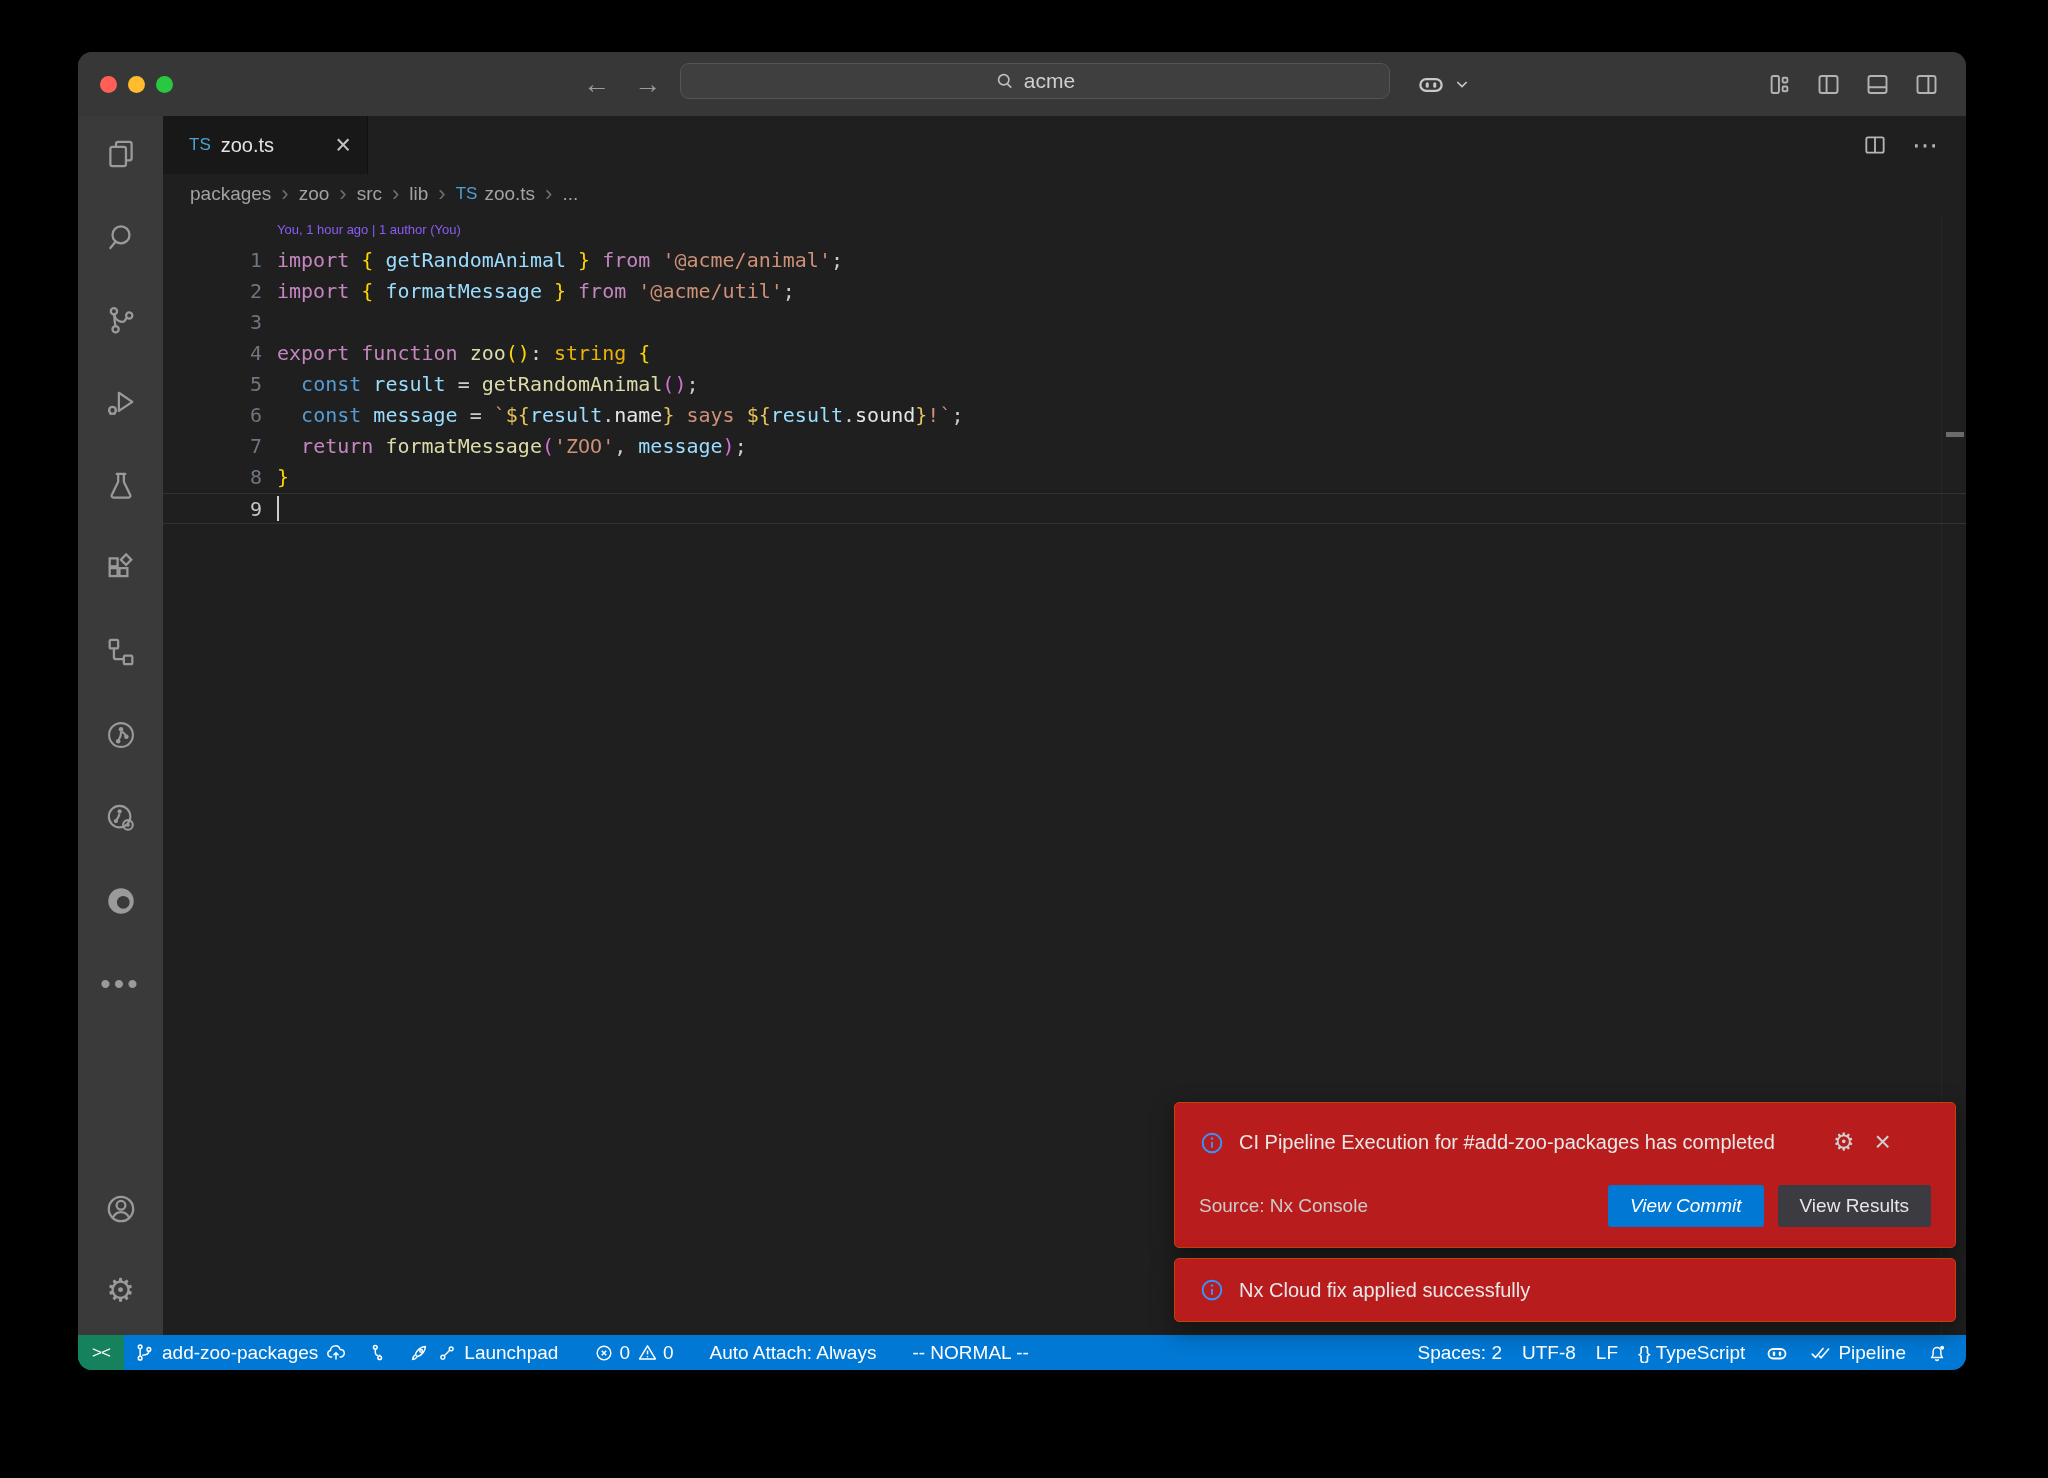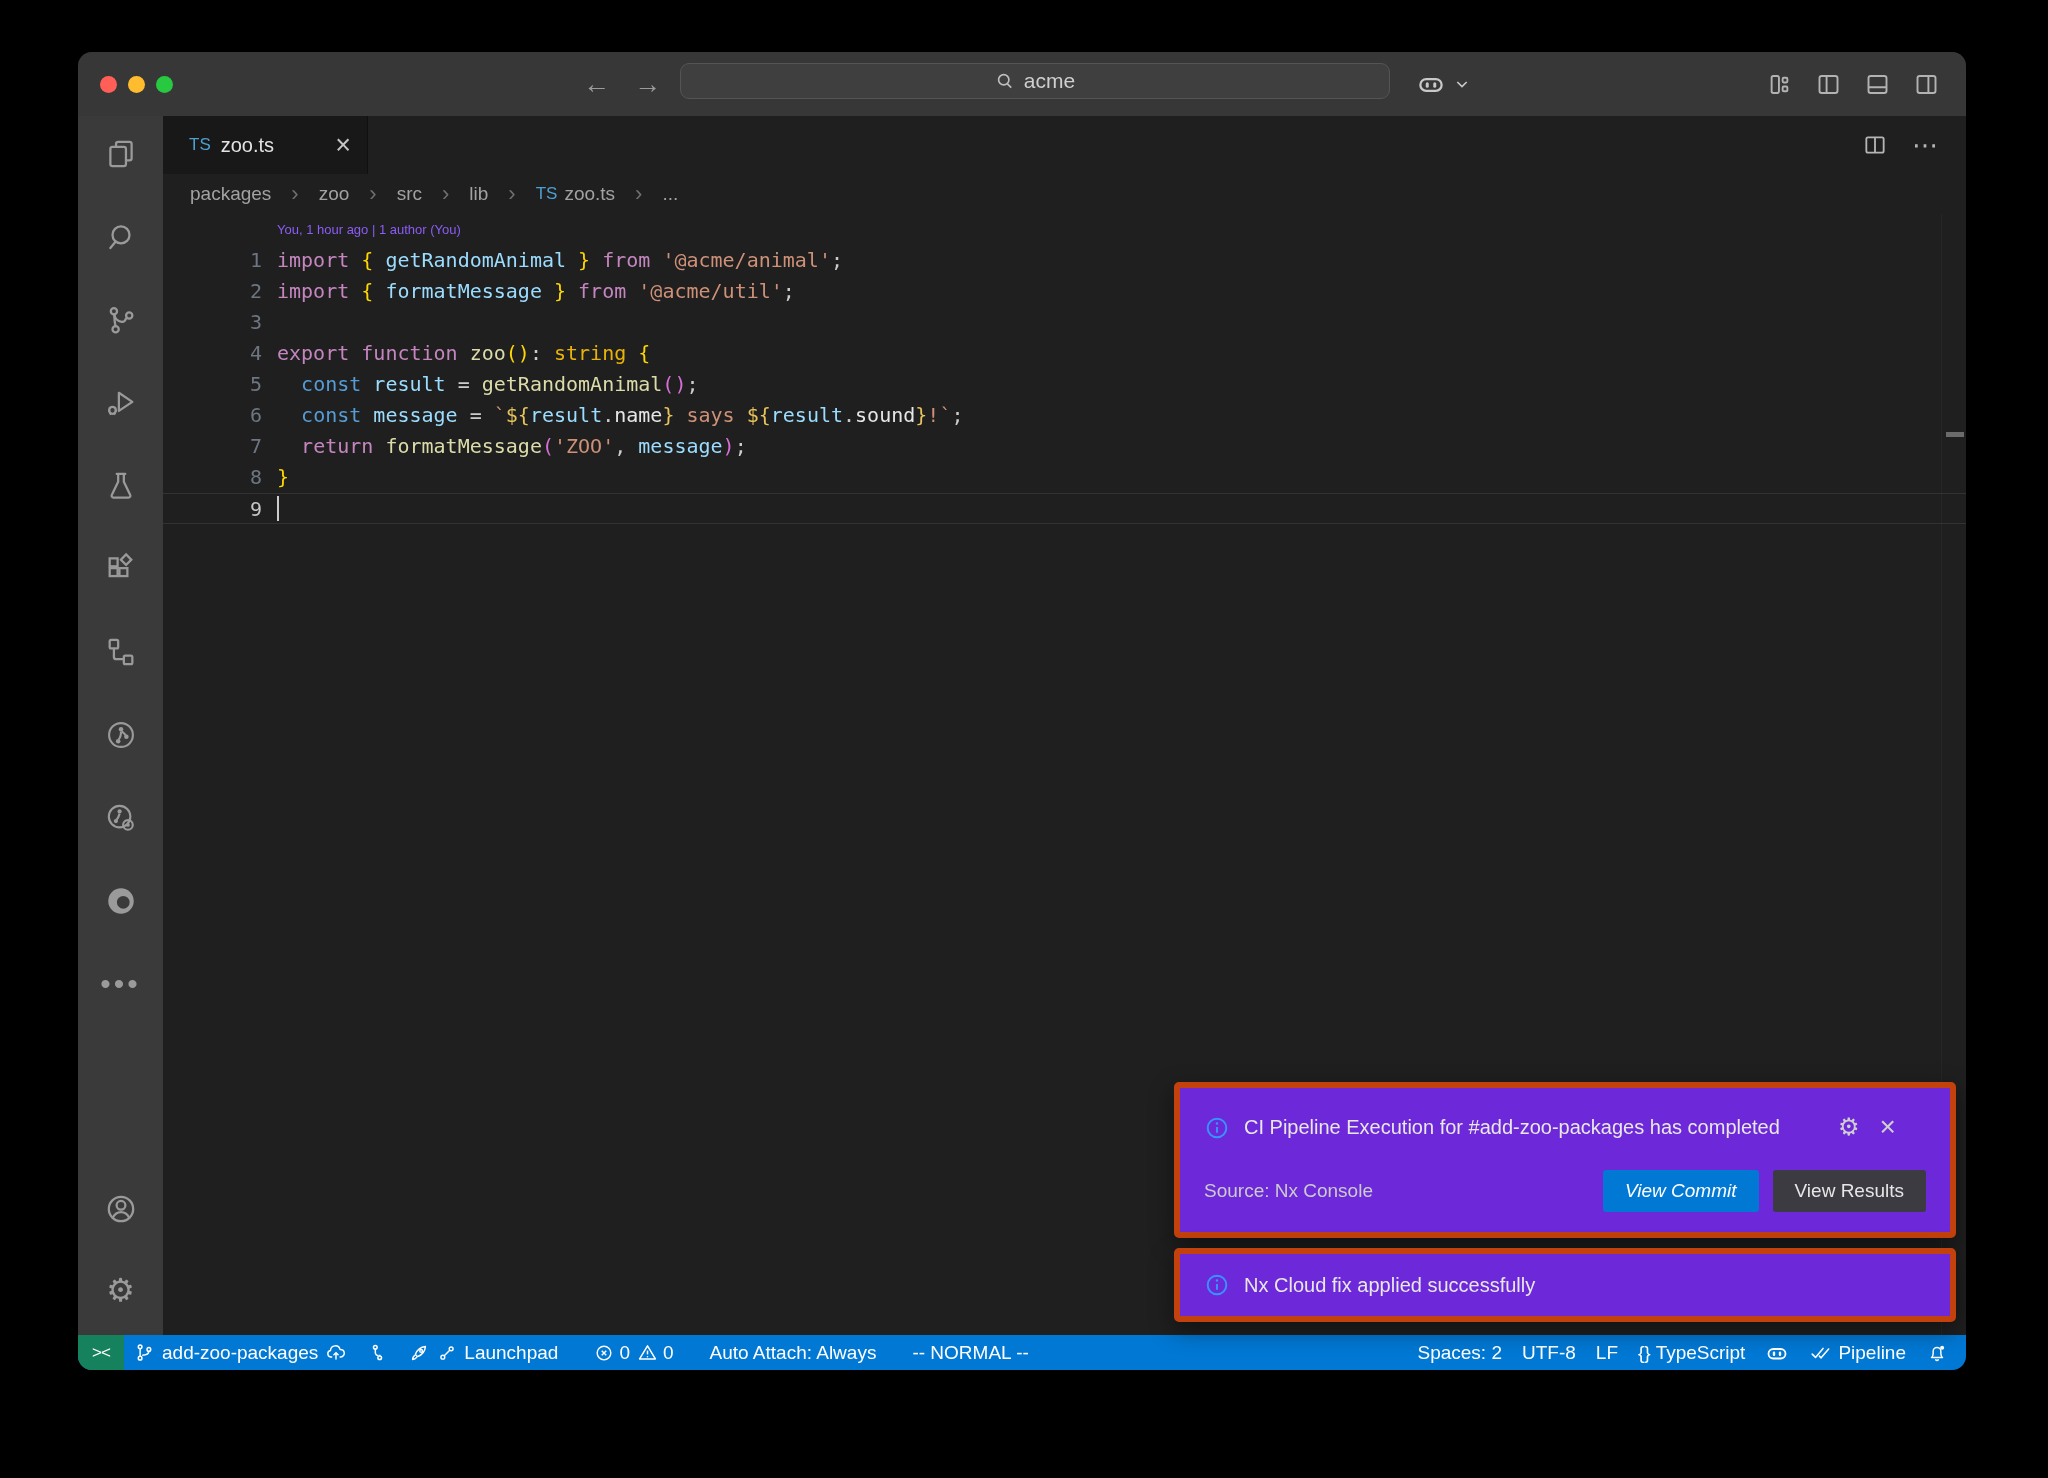--- a/index.html
+++ b/index.html
@@ -29,42 +29,42 @@
   .gear-glyph{font-size:32px;line-height:1;color:#9a9a9a;font-family:"DejaVu Sans",sans-serif;}
   .dots-glyph{font-size:30px;letter-spacing:3px;color:#9a9a9a;line-height:0.4;}
   
   .editor-col{flex:1 1 auto;display:flex;flex-direction:column;min-width:0;background:#1f1f1f;}
   .tabbar{height:58px;background:#1f1f1f;display:flex;align-items:stretch;flex:0 0 auto;}
   .tab{width:205px;background:#181818;display:flex;align-items:center;padding:0 16px 0 26px;gap:10px;
     border-right:1px solid #101010;color:#e3e3e3;font-size:20px;}
   .ts-badge{color:#4da0d0;font-weight:normal;font-size:17px;}
   .tab-close{margin-left:auto;color:#c5c5c5;font-size:27px;line-height:1;}
   .tab-actions{margin-left:auto;display:flex;align-items:center;gap:24px;padding-right:28px;color:#b5b5b5;}
-  .breadcrumb{height:40px;display:flex;align-items:center;padding-left:27px;color:#a2a2a2;font-size:19px;gap:20px;flex:0 0 auto;}
+  .breadcrumb{height:40px;display:flex;align-items:center;padding-left:27px;color:#a2a2a2;font-size:19px;gap:10px;flex:0 0 auto;}
   .bc-sep{color:#6f6f6f;font-size:22px;}
   .bc-item{display:flex;align-items:center;gap:7px;}
   
   .editor{flex:1 1 auto;position:relative;font-family:"DejaVu Sans Mono",monospace;font-size:20px;overflow:hidden;}
   .cl{display:flex;height:31px;line-height:31px;white-space:pre;}
   .cl .ln{width:99px;text-align:right;color:#6e7681;flex:0 0 auto;}
   .cl .lt{padding-left:15px;flex:1 1 auto;}
   .cl.active{border-top:1px solid #323232;border-bottom:1px solid #323232;}
   .cl.active .ln{color:#c6c6c6;}
   .blame-row{display:flex;height:31px;line-height:31px;}
   .blame-row .ln{width:99px;flex:0 0 auto;}
   .blame-text{padding-left:15px;font-family:"Liberation Sans",sans-serif;font-size:13px;color:#8b5cf6;text-align:right;}
   .cursor{display:inline-block;width:2px;height:25px;background:#cccccc;vertical-align:middle;margin-top:-4px;}
   .tk-kw{color:#C586C0}.tk-kw2{color:#569CD6}.tk-var{color:#9CDCFE}.tk-fn{color:#DCDCAA}
   .tk-str{color:#CE9178}.tk-pun{color:#cccccc}.tk-type{color:#eab308}
   .tk-b1{color:#FFD700}.tk-b2{color:#D670D6}.tk-tpx{color:#E6C35C}.tk-prop{color:#E6E6E6}
   .overview-strip{position:absolute;top:0;bottom:0;right:24px;width:1px;background:rgba(255,255,255,0.035);}
   .overview-cursor{position:absolute;right:2px;top:218px;width:18px;height:5px;background:#6b6b6b;}
   
   .notifications{position:absolute;right:10px;bottom:48px;width:782px;display:flex;flex-direction:column;gap:10px;}
-  .toast{background:#6d28d9;border:6px solid #c2410c;border-radius:5px;box-shadow:0 8px 24px rgba(0,0,0,.45);padding:20px 24px;}
+  .toast{background:#b91c1c;border:1px solid #c2410c;border-radius:5px;box-shadow:0 8px 24px rgba(0,0,0,.45);padding:20px 24px;}
   .toast-head{display:flex;align-items:flex-start;gap:14px;}
   .toast-title{flex:1 1 auto;color:#e8e8e8;font-size:20px;line-height:38px;max-width:580px;}
   .toast-actions{display:flex;gap:20px;align-items:center;color:#cfcfcf;margin-top:5px;}
   .toast-x{font-size:28px;line-height:1;color:#cfcfcf;}
   .toast-gear{font-size:24px;line-height:1;font-family:"DejaVu Sans",sans-serif;}
   .toast-foot{display:flex;align-items:center;margin-top:24px;}
   .toast-source{color:#cccccc;font-size:19px;}
   .toast-buttons{margin-left:auto;display:flex;gap:14px;}
   .btn{height:42px;padding:0 22px;border:none;border-radius:3px;font-size:19px;font-family:"Liberation Sans",sans-serif;display:flex;align-items:center;}
   .btn.primary{background:#0078d4;color:#fff;font-style:italic;}

